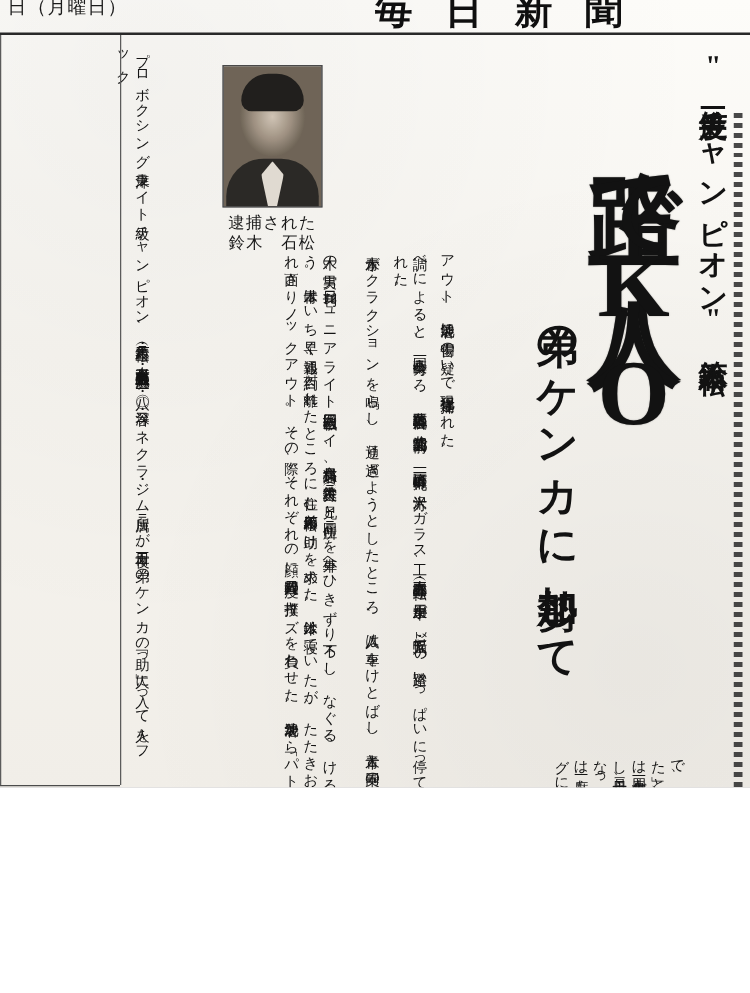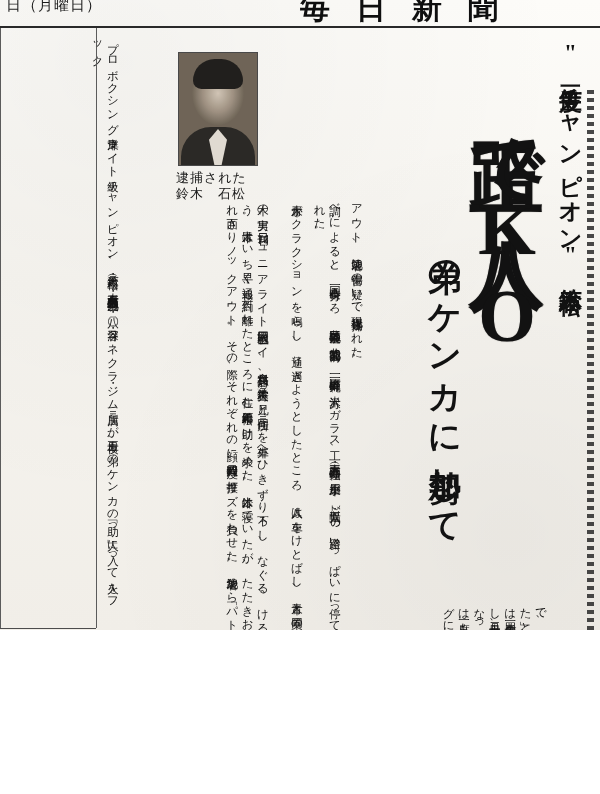--- a/index.html
+++ b/index.html
@@ -135,20 +135,21 @@
     background: #ded8cf;
     clip-path: polygon(50% 0, 100% 30%, 70% 100%, 30% 100%, 0 30%);
   }
   #photo-caption {
     position: absolute;
     left: 176px;
     top: 170px;
     font-size: 13px;
     letter-spacing: 1px;
     line-height: 1.25;
+    text-align: center;
     width: 84px;
     writing-mode: horizontal-tb;
     color: #1a1a1a;
   }
 
   
   .bodycol {
     position: absolute;
     font-size: 11.5px;
     letter-spacing: 0.6px;

